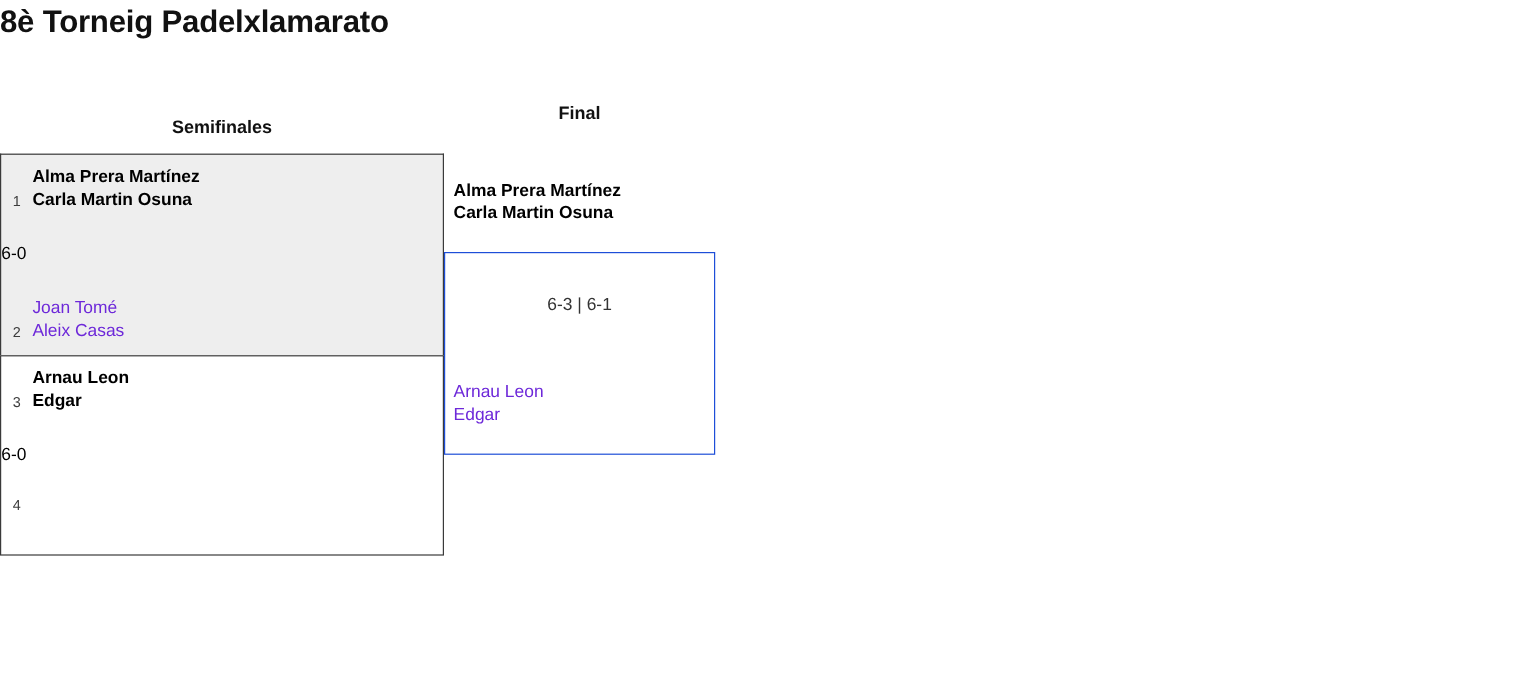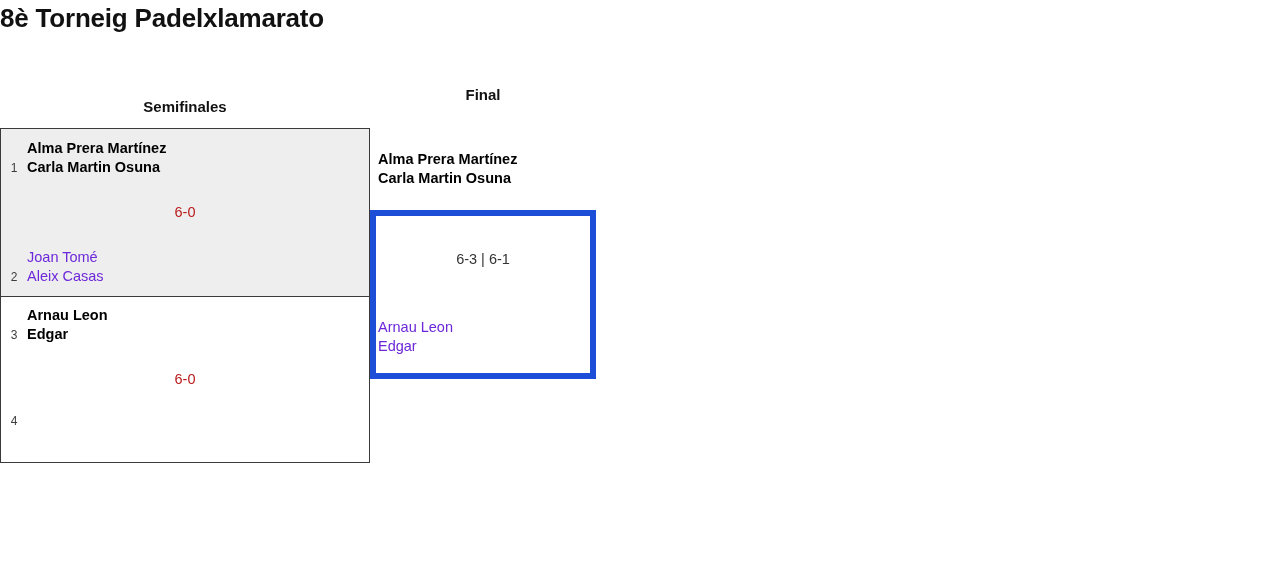--- a/index.html
+++ b/index.html
@@ -50,29 +50,29 @@
   .names .nm { display:block; white-space:nowrap; }
   .winner .names { color:#000000; font-weight:700; }
 
   #sf-match-0 .side-top    { top:10px; }
   #sf-match-0 .side-bottom { top:119px; }
   #sf-match-1 .side-top    { top:9px; }
   #sf-match-1 .side-bottom { top:118px; }
 
   .sf-score {
     position:absolute; left:0; width:100%;
-    text-align:center; font-size:14.5px; color:#b91c1c;
+    text-align:left; font-size:14.5px; color:#000000;
   }
   #sf-match-0 .sf-score { top:75px; }
   #sf-match-1 .sf-score { top:74px; }
 
   
   #final-box {
     position:absolute; left:370px; top:210px; width:226px; height:169px;
-    border:6px solid #1d4ed8; background:#ffffff;
+    border:1px solid #1d4ed8; background:#ffffff;
   }
   #final-score {
     position:absolute; left:0; top:35px; width:100%;
     text-align:center; font-size:14.5px; color:#333333;
   }
   
   .final-side { position:absolute; left:378px; width:216px; }
   #final-side-top    { top:150px; }
   #final-side-bottom { top:318px; }
   .final-side .names .nm { display:block; white-space:nowrap; }

